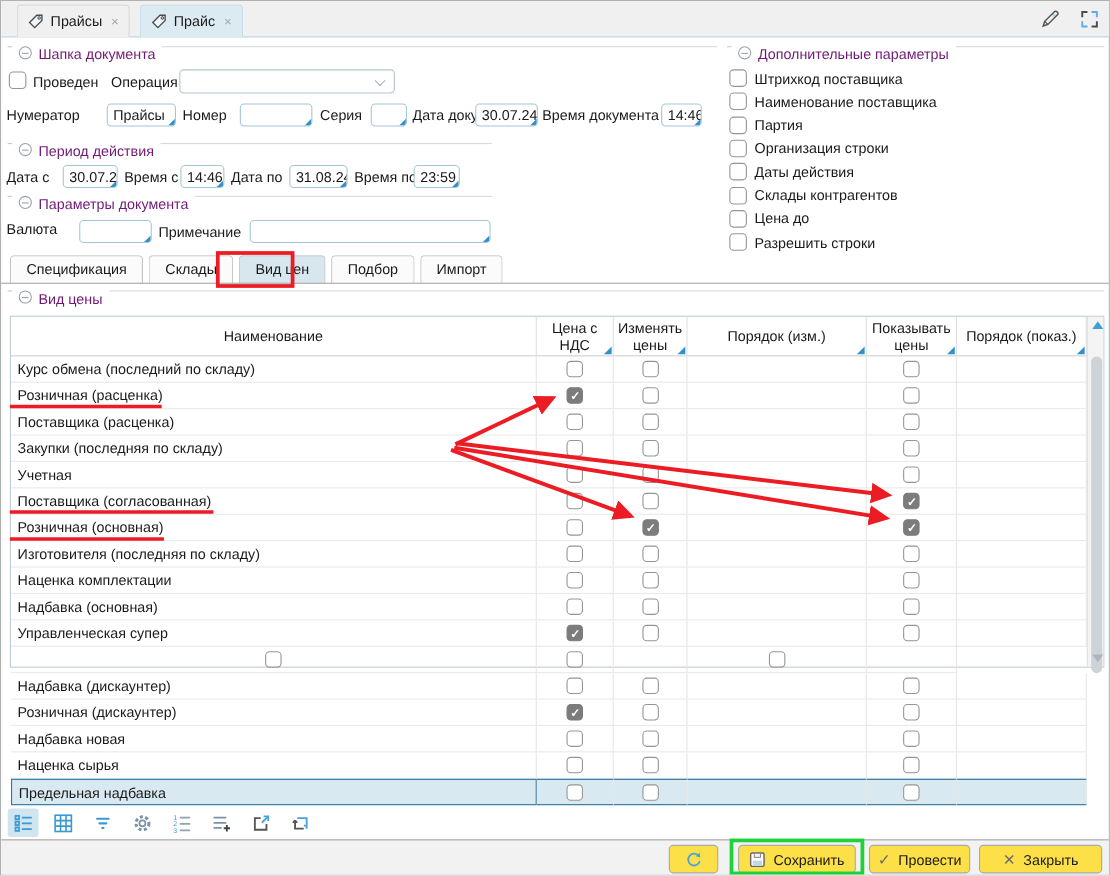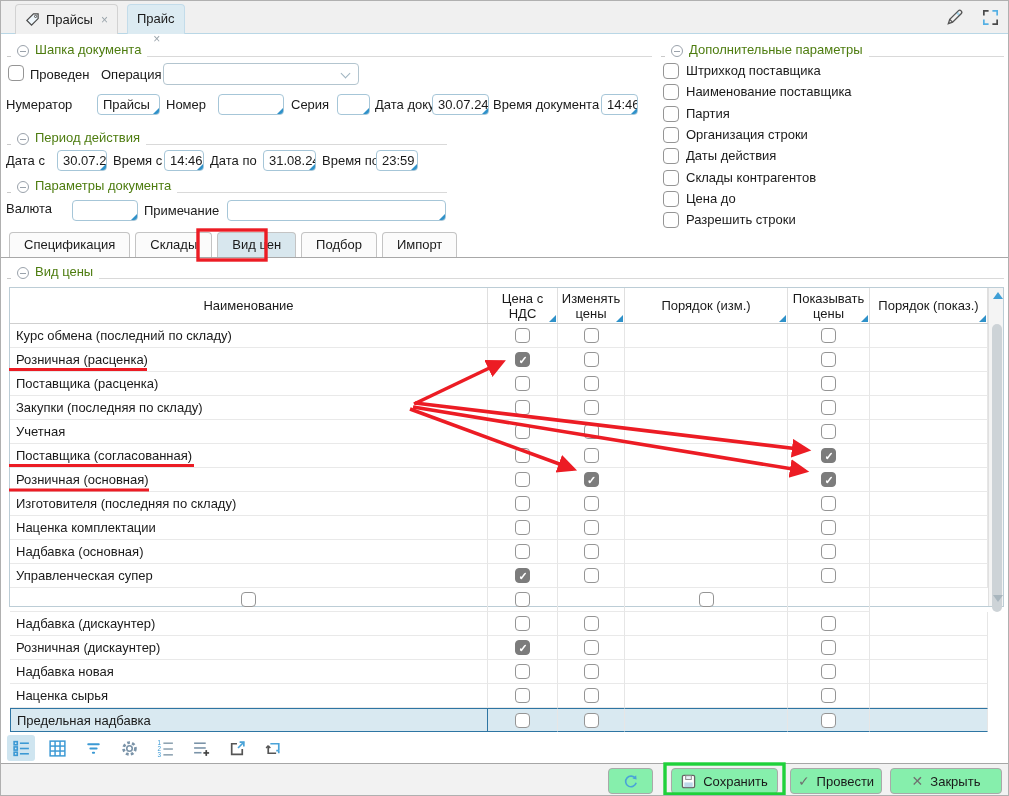--- a/index.html
+++ b/index.html
@@ -13,21 +13,21 @@
             background:#f0f0f0; border-bottom:1px solid #b9d7e6; }
   .wtab { position:absolute; top:3px; height:30px; display:flex; align-items:center;
           gap:6px; padding:0 9px; border:1px solid #d2d2d2; border-bottom:none;
           border-radius:4px 4px 0 0; background:#f0f0f0; cursor:default; }
   .wtab.active { background:#dcebf2; border-color:#c3dcea; }
   .wtab .close { color:#9aa4ab; font-size:12px; margin-left:2px; }
   .titlebar-icons { position:absolute; right:8px; top:4px; display:flex; gap:12px; }
   .tbicon { width:24px; height:24px; display:flex; align-items:center; justify-content:center; }
 
   
-  .ghdr { position:absolute; display:flex; align-items:flex-end; gap:6px; color:#4d7c0f; }
+  .ghdr { position:absolute; display:flex; align-items:flex-start; gap:6px; color:#701a75; }
   .ghdr .dash { width:4px; height:1px; background:#c9c9c9; }
   .ghdr .collapse { width:12px; height:12px; border:1px solid #9aa2ab; border-radius:50%;
                     position:relative; }
   .ghdr .collapse::after { content:""; position:absolute; left:2px; right:2px; top:5px;
                     height:1px; background:#9aa2ab; }
   .ghdr .gline { height:1px; background:#d9d9d9; flex:0 0 auto; }
 
   
   .lbl { position:absolute; white-space:nowrap; }
   .fld { position:absolute; height:21px; background:#fff; border:1px solid #a6c6d8;
@@ -37,21 +37,21 @@
   .select { position:absolute; height:22px; background:#fff; border:1px solid #b3c5cf;
          border-radius:4px; }
   .select .chev { position:absolute; right:9px; top:6px; width:7px; height:7px;
          border-right:1.6px solid #9fb4c0; border-bottom:1.6px solid #9fb4c0;
          transform:rotate(45deg); }
   .cb { display:inline-block; width:16px; height:16px; background:#fff;
         border:1.4px solid #959595; border-radius:4px; position:relative; }
   .cb.on { background:#7c7c7c; border-color:#7c7c7c; }
   .cb.on::after { content:"\2713"; position:absolute; left:2.5px; top:0.5px;
         color:#fff; font-size:11px; font-weight:bold; }
-  .cbrow { position:absolute; display:flex; gap:7px; }
+  .cbrow { position:absolute; display:flex; align-items:center; gap:7px; }
 
   
   .dtabs { position:absolute; left:8px; top:231px; display:flex; gap:5px; }
   .dtab { height:26px; padding:4px 14px 0; background:#fbfbfb; border:1px solid #c4c4c4;
           border-bottom:none; border-radius:4px 4px 0 0; white-space:nowrap; }
   .dtab.active { background:#d8e7ee; }
   .dstrip-line { position:absolute; left:0; top:256px; width:1009px; height:1px; background:#a8a8a8; }
 
   
   .grid { position:absolute; left:8px; top:286px; width:995px; height:320px;
@@ -85,41 +85,41 @@
 
   
   .gridbar { position:absolute; left:6px; top:734px; display:flex; gap:8px; }
   .gbtn { width:28px; height:26px; display:flex; align-items:center; justify-content:center;
           border-radius:3px; }
   .gbtn.sel { background:#cfe5f0; }
 
   
   .footer { position:absolute; left:0; top:762px; width:1009px; height:34px;
             background:#f2f2f2; border-top:1px solid #a6a6a6; }
-  .fbtn { position:absolute; top:4px; height:26px; background:#86efac; border:1px solid #a9a9a9;
+  .fbtn { position:absolute; top:4px; height:26px; background:#fde047; border:1px solid #a9a9a9;
           border-radius:4px; display:flex; align-items:center; justify-content:center; gap:7px; }
   .fbtn .glyph { color:#6f6f6f; font-size:14px; }
 
   .ann { position:absolute; left:0; top:0; width:1009px; height:796px; pointer-events:none; }
 </style>
 </head>
 <body>
 
 <div id="app">
 
   <div class="tabbar">
     <div class="wtab" style="left:14px;">
       <svg width="15" height="15" viewBox="0 0 16 16">
           <path d="M2 9 L9 2 H14 V7 L7 14 Z" fill="#eef6fb" stroke="#4a4a4a" stroke-width="1.3"></path>
           <circle cx="11.3" cy="4.7" r="1.2" fill="none" stroke="#4a4a4a"></circle>
         </svg>
       <span>Прайсы</span>
       <span class="close">×</span>
     </div>
-    <div class="wtab active" style="left:126px;flex-direction:column;">
+    <div class="wtab active" style="left:126px;">
       <svg width="15" height="15" viewBox="0 0 16 16">
           <path d="M2 9 L9 2 H14 V7 L7 14 Z" fill="#eef6fb" stroke="#4a4a4a" stroke-width="1.3"></path>
           <circle cx="11.3" cy="4.7" r="1.2" fill="none" stroke="#4a4a4a"></circle>
         </svg>
       <span>Прайс</span>
       <span class="close">×</span>
     </div>
     <div class="titlebar-icons">
       <div class="tbicon">
         <svg width="19" height="19" viewBox="0 0 20 20">

